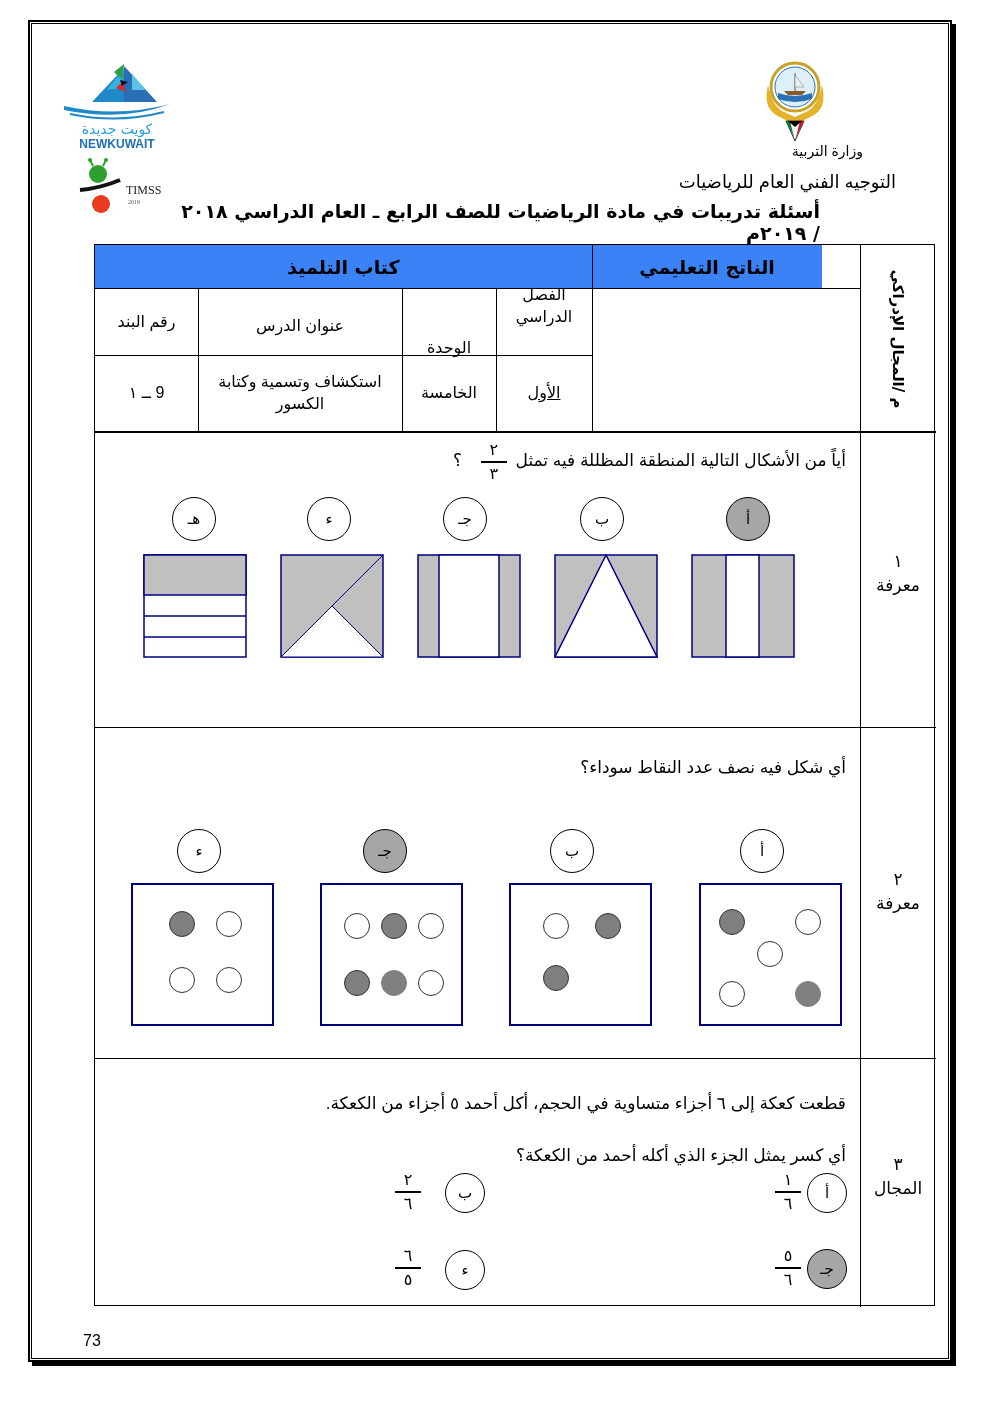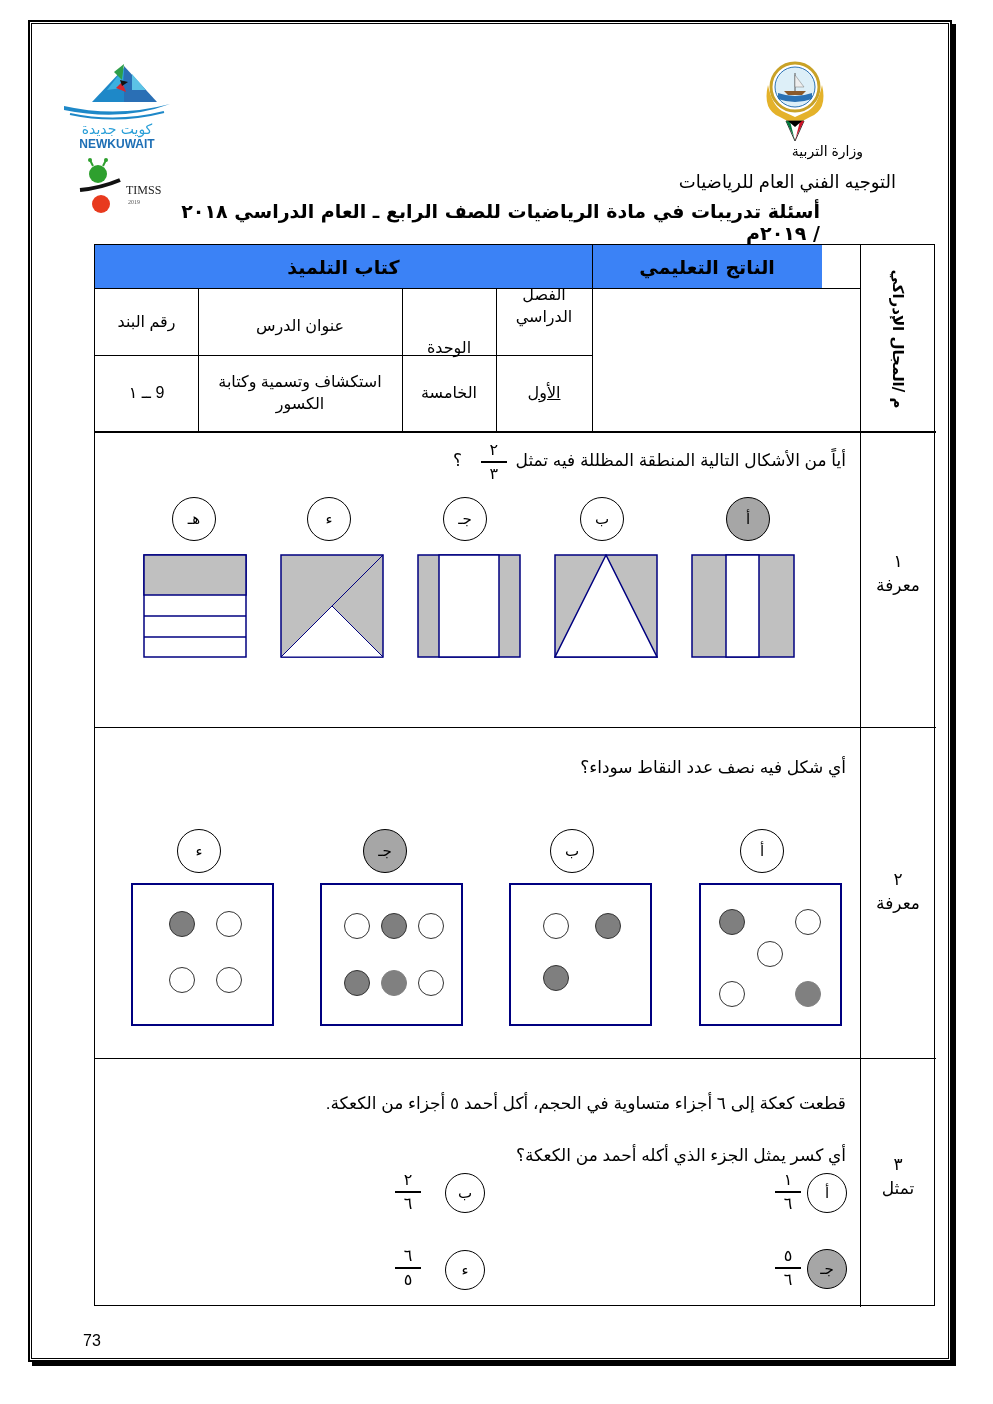--- a/index.html
+++ b/index.html
@@ -269,21 +269,21 @@
   </div>
   <div class="dot-box" style="left:36px; top:638px; width:143px; height:143px;">
     <div class="dot dark" style="left:36px; top:26px;"></div>
     <div class="dot" style="left:83px; top:26px;"></div>
     <div class="dot" style="left:36px; top:82px;"></div>
     <div class="dot" style="left:83px; top:82px;"></div>
   </div>
 
   <div class="q-label" style="top:908px;">
     <div>٣</div>
-    <div>تمثل</div>
+    <div>المجال</div>
   </div>
   <div class="q-text" style="right:88px; top:848px;">قطعت كعكة إلى ٦ أجزاء متساوية في الحجم، أكل أحمد ٥ أجزاء من الكعكة.</div>
   <div class="q-text" style="right:88px; top:884px;margin-top:16px;">أي كسر يمثل الجزء الذي أكله أحمد من الكعكة؟</div>
 
   <div class="opt-circle" style="left:712px; top:928px; width:40px; height:40px;">
       <span>أ</span>
     </div>
   <span class="frac" style="position:absolute; left:676px; top:926px;">
     <span>١</span>
     <span class="bar"></span>

